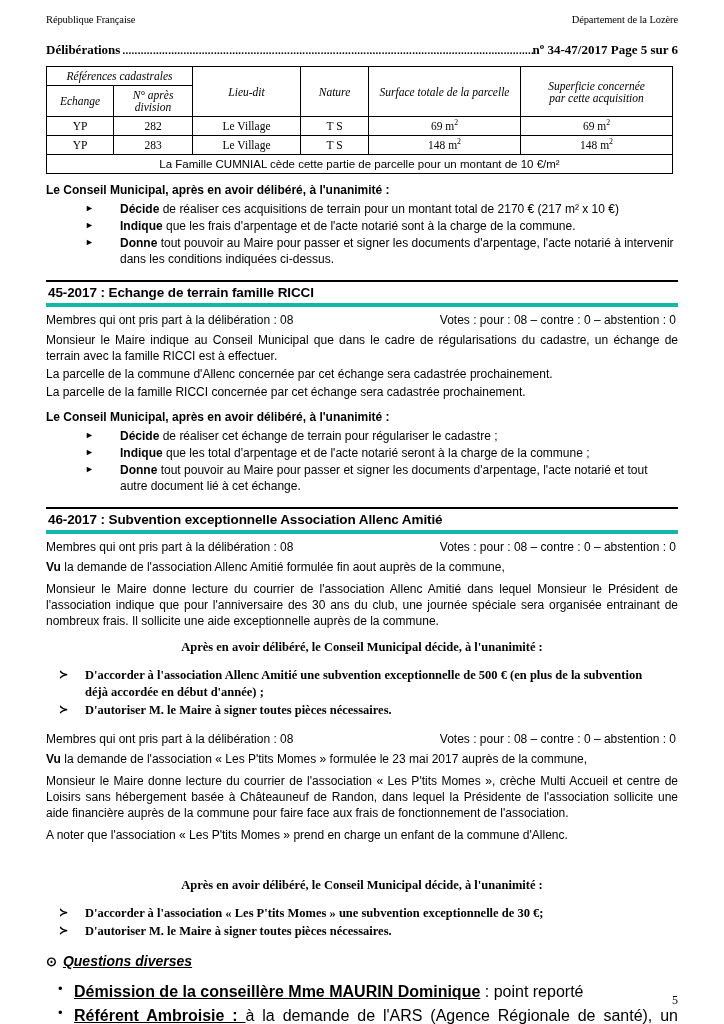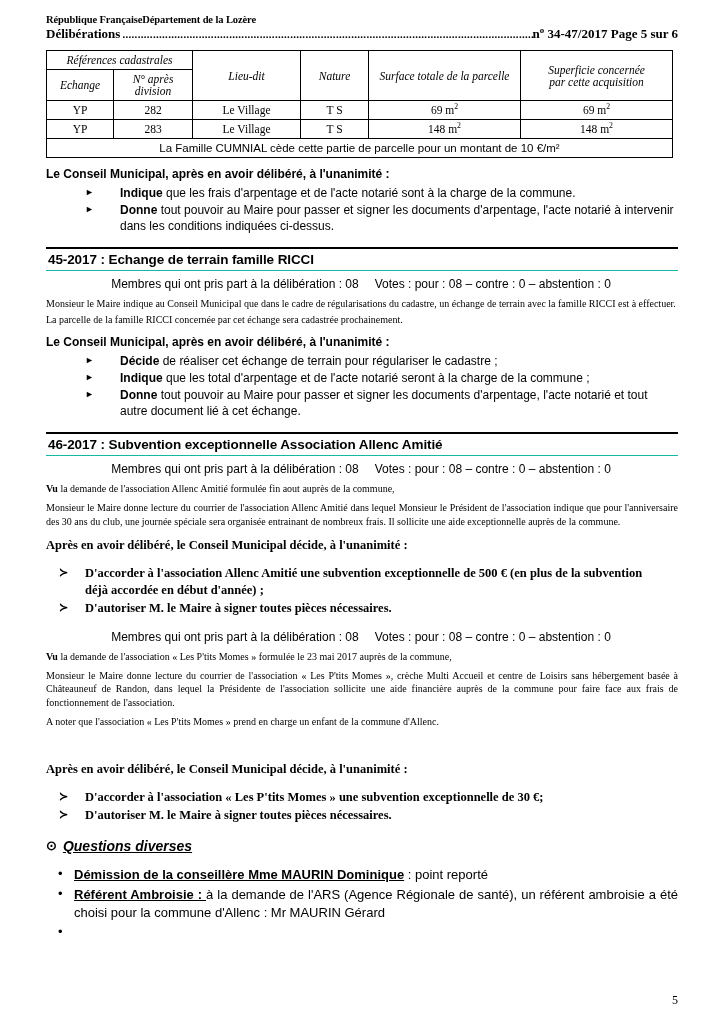--- a/index.html
+++ b/index.html
@@ -22,32 +22,33 @@
     width: 632px;
   }
 
   
   .doc-header {
     font-family: "Liberation Serif", serif;
     margin-bottom: 6px;
   }
   .header-line1 {
     display: flex;
+    justify-content: space-between;
     align-items: baseline;
     font-size: 10.5px;
-    font-weight: bold;
+    font-weight: normal;
     letter-spacing: -0.1px;
   }
   .header-line2 {
     display: flex;
     align-items: baseline;
     font-size: 13px;
     font-weight: bold;
     white-space: nowrap;
-    margin-top: 1px;
+    margin-top: 17px;
   }
   .header-dots {
     flex: 1 1 auto;
     overflow: hidden;
     font-size: 11px;
     letter-spacing: 0.3px;
     margin: 0 0 0 2px;
     white-space: nowrap;
   }
   .header-ref { flex: 0 0 auto; }
@@ -86,25 +87,24 @@
   .c-surface { width: 152px; }
   .c-superficie { width: 152px; }
 
   
   .lead {
     font-weight: bold;
     font-size: 12px;
     margin: 9px 0 4px 0;
   }
   .para {
-    font-size: 10px;
+    font-size: 12px;
     line-height: 1.33;
     text-align: justify;
     margin: 6px 0 0 0;
-    font-family: Liberation Serif, serif;
   }
   .para.tight { margin-top: 2px; }
   .para.noj { text-align: left; }
 
   
   ul.tri {
     list-style: none;
     margin: 2px 0 0 0;
     padding: 0;
   }
@@ -124,44 +124,45 @@
     line-height: 1.6;
   }
   ul.tri b { font-weight: bold; }
 
   
   .section {
     margin-top: 13px;
   }
   .section-head {
     border-top: 2.2px solid #000;
-    border-bottom: 1px solid #14b8a6;
+    border-bottom: 4px solid #14b8a6;
     font-size: 13.5px;
     font-weight: bold;
     padding: 3px 1px 3px 2px;
     letter-spacing: -0.1px;
   }
   .votes-row {
     display: flex;
-    justify-content: center;
+    justify-content: space-between;
     font-size: 12px;
     margin-top: 6px;
     padding-right: 2px;
     gap: 16px;
   }
 
   
   .decide-block {
     font-family: "Liberation Serif", serif;
     font-weight: bold;
     margin-top: 10px;
   }
   .decide-title {
     font-size: 12.5px;
     margin-bottom: 2px;
+    text-align: center;
   }
   ul.arrow {
     list-style: none;
     margin: 12px;
     padding: 0;
   }
   ul.arrow > li {
     position: relative;
     padding-left: 27px;
     font-size: 12.5px;
@@ -191,21 +192,21 @@
   .qd-bullet { font-size: 13px; font-style: normal; }
 
   ul.dot {
     list-style: none;
     margin: 12px 0 0 0;
     padding: 0;
   }
   ul.dot > li {
     position: relative;
     padding-left: 28px;
-    font-size: 13px;
+    font-size: 16px;
     line-height: 1.38;
     text-align: justify;
     margin-bottom: 2px;
   }
   ul.dot > li::before {
     content: "\2022";
     position: absolute;
     left: 12px;
     top: -1px;
     font-size: 13px;
@@ -283,31 +284,33 @@
         <td class="data"><span>148 m</span><span class="sup">2</span></td>
       </tr>
       <tr>
         <td class="note" colspan="6">La Famille CUMNIAL cède cette partie de parcelle pour un montant de 10 €/m²</td>
       </tr>
     </tbody>
   </table>
 
   <div class="lead">Le Conseil Municipal, après en avoir délibéré, à l'unanimité :</div>
   <ul class="tri">
+    <li><b>Décide</b><span> de réaliser ces acquisitions de terrain pour un montant total de 2170 € (217 m² x 10 €)</span></li>
     <li><b>Indique</b><span> que les frais d'arpentage et de l'acte notarié sont à la charge de la commune.</span></li>
     <li><b>Donne</b><span> tout pouvoir au Maire pour passer et signer les documents d'arpentage, l'acte notarié à intervenir dans les conditions indiquées ci-dessus.</span></li>
   </ul>
 
   <div class="section">
     <div class="section-head">45-2017 : Echange de terrain famille RICCI</div>
     <div class="votes-row">
       <span>Membres qui ont pris part à la délibération : 08</span>
       <span>Votes : pour : 08 – contre : 0 – abstention : 0</span>
     </div>
     <div class="para">Monsieur le Maire indique au Conseil Municipal que dans le cadre de régularisations du cadastre, un échange de terrain avec la famille RICCI est à effectuer.</div>
+    <div class="para tight noj">La parcelle de la commune d'Allenc concernée par cet échange sera cadastrée prochainement.</div>
     <div class="para tight noj">La parcelle de la famille RICCI concernée par cet échange sera cadastrée prochainement.</div>
     <div class="lead">Le Conseil Municipal, après en avoir délibéré, à l'unanimité :</div>
     <ul class="tri">
       <li><b>Décide</b><span> de réaliser cet échange de terrain pour régulariser le cadastre ;</span></li>
       <li><b>Indique</b><span> que les total d'arpentage et de l'acte notarié seront à la charge de la commune ;</span></li>
       <li><b>Donne</b><span> tout pouvoir au Maire pour passer et signer les documents d'arpentage, l'acte notarié et tout autre document lié à cet échange.</span></li>
     </ul>
   </div>
 
   <div class="section">

